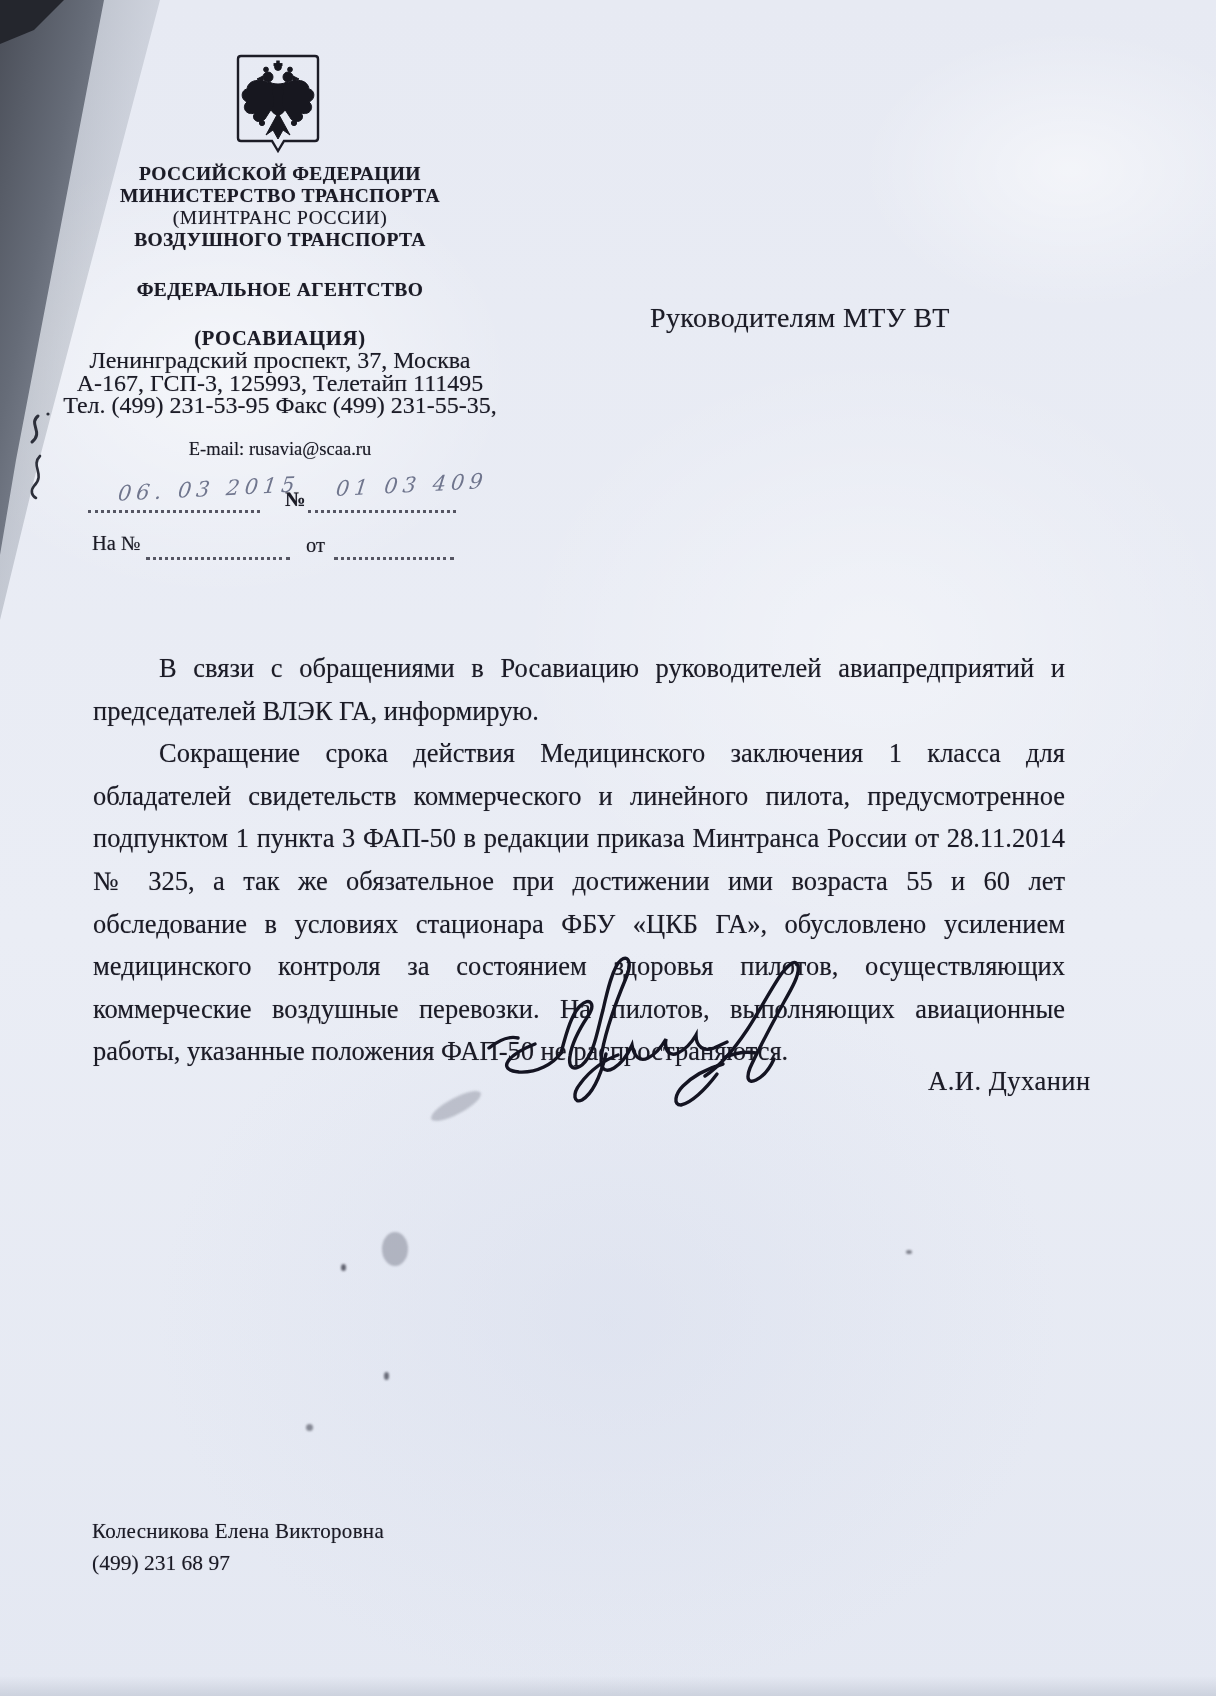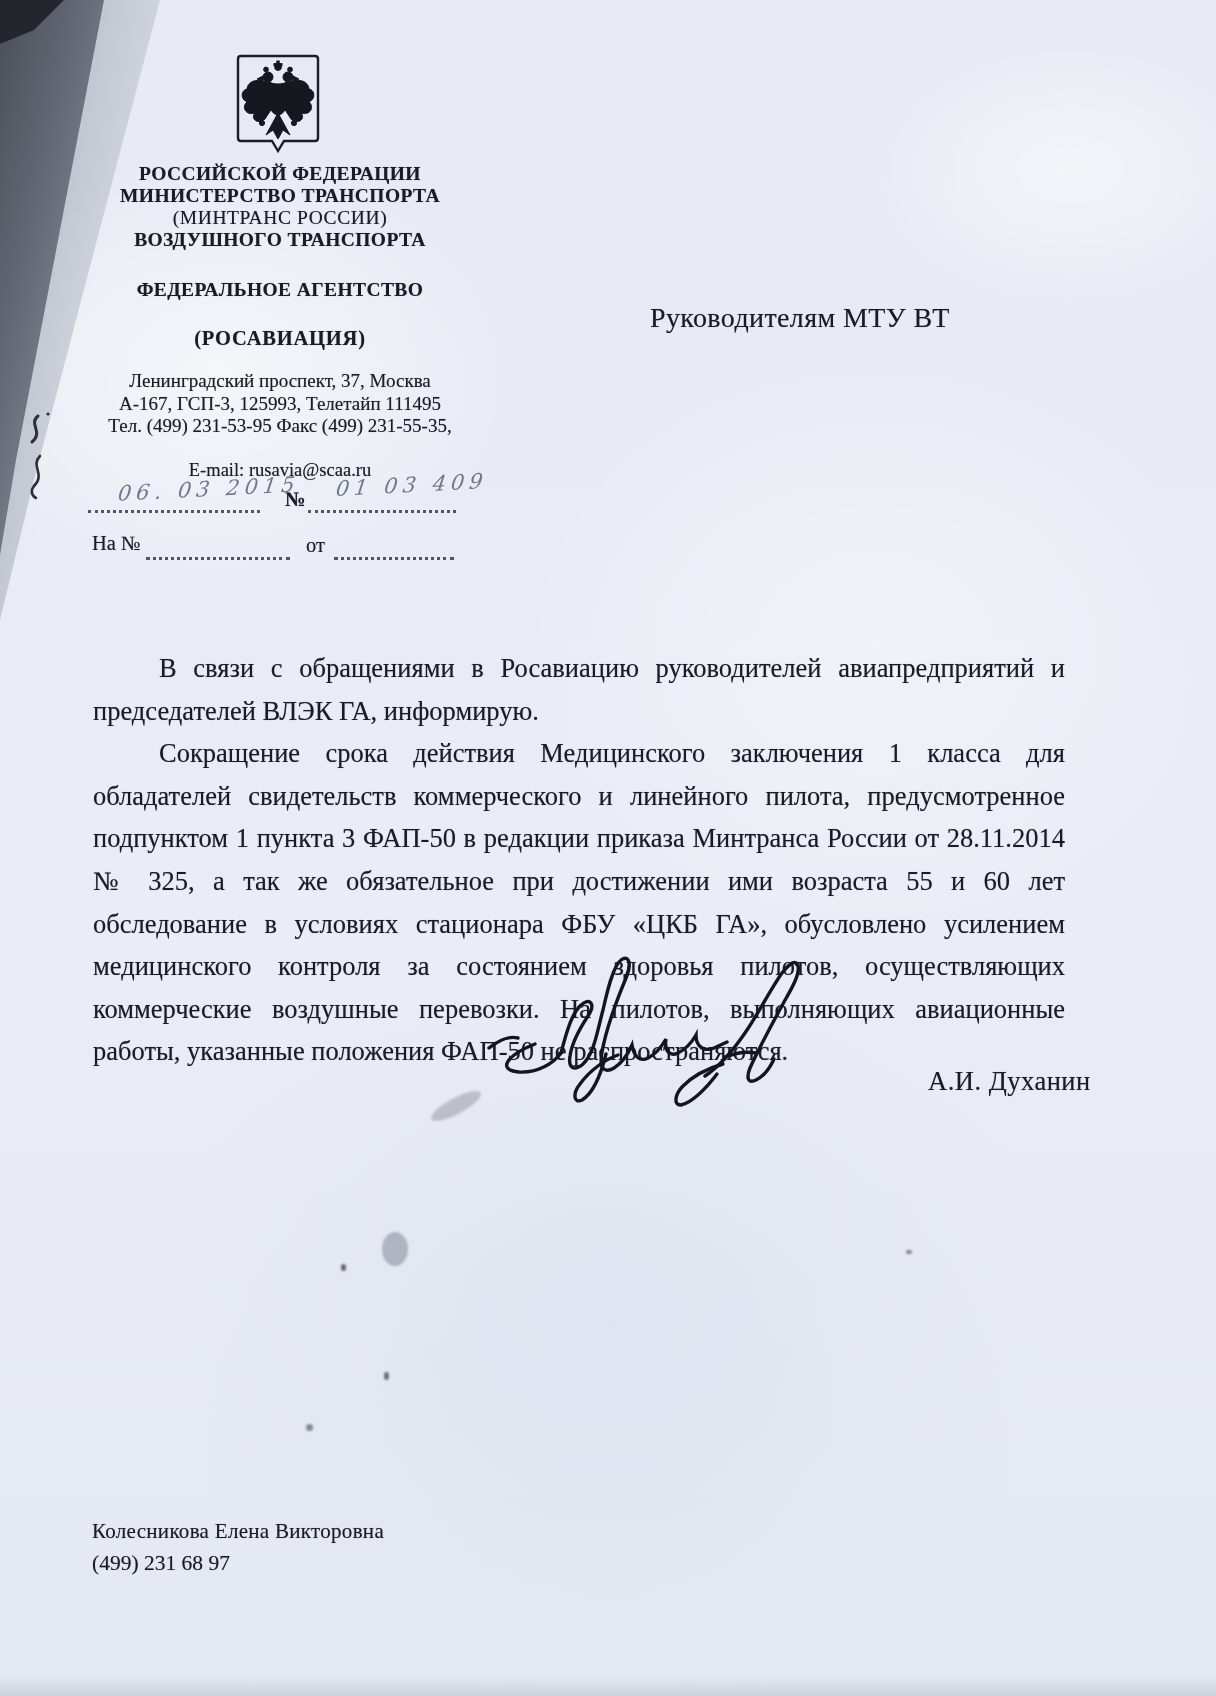--- a/index.html
+++ b/index.html
@@ -27,21 +27,21 @@
     background:#24262d;}
   .smudge{border-radius:50%;filter:blur(1px);}
   .ink-squiggle{left:22px;top:412px;}
   
   .emblem{left:234px;top:53px;width:88px;height:104px;}
   .org{left:55px;top:163px;width:450px;text-align:center;line-height:22px;}
   .org .b{font-weight:bold;font-size:19.5px;letter-spacing:.4px;}
   .org .n{font-size:19.5px;letter-spacing:.6px;}
   .org .gap28{margin-top:28px;}
   .org .ros{margin-top:26px;font-weight:bold;font-size:20.5px;letter-spacing:.8px;}
-  .org .addr{margin-top:21px;font-size:19px;line-height:22.5px;}
+  .org .addr{font-size:24px;line-height:22.5px;}
   .org .mail{margin-top:21px;font-size:18.5px;}
   
   .ink{text-shadow:0 0 .8px rgba(27,27,38,.45);}
   
   .hand{font-family:"DejaVu Serif", serif;font-style:italic;color:#515874;
         transform:rotate(-3deg) skewX(-10deg);opacity:.8;letter-spacing:5px;font-size:21px;white-space:nowrap;}
   .uline{border-bottom:2px solid rgba(35,35,50,.75);height:0;}
   .uline.dot{border-bottom-style:dotted;border-bottom-width:3px;}
   .reflabel{font-size:20.5px;}
   .addressee{left:650px;top:294px;font-size:28px;letter-spacing:.4px;margin-top:8px;}

